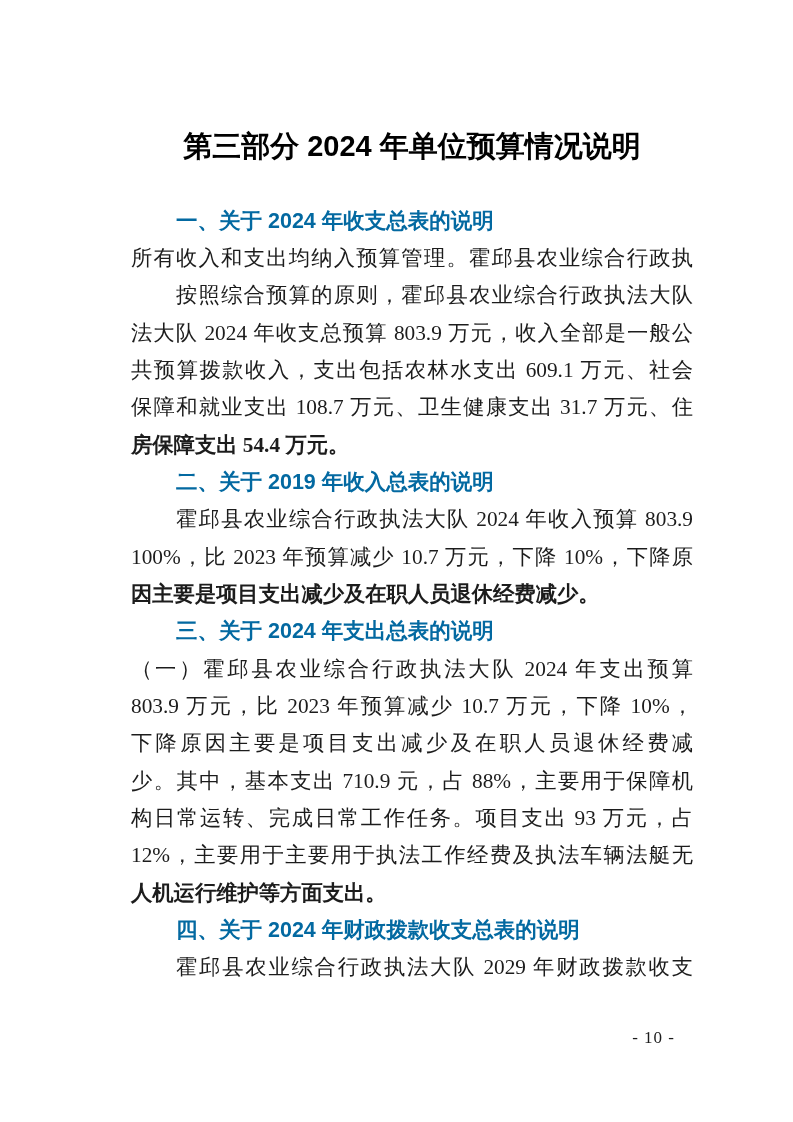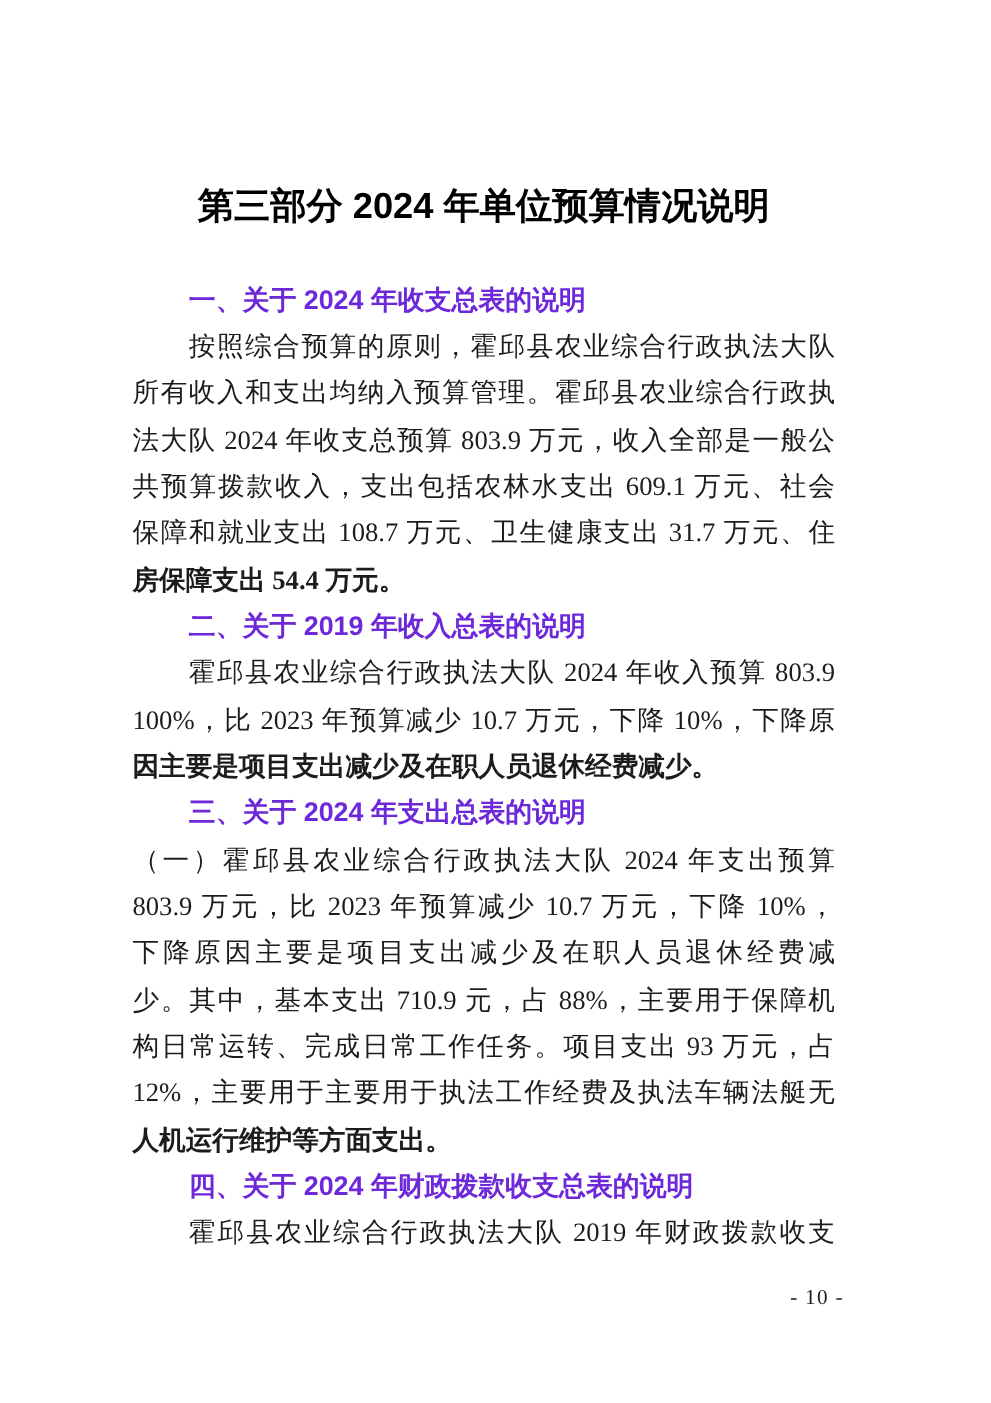--- a/index.html
+++ b/index.html
@@ -11,41 +11,40 @@
     position: relative;
     width: 793px;
     height: 1122px;
     background: #ffffff;
     overflow: hidden;
     font-family: "Liberation Serif", "DejaVu Serif", serif;
     color: #1c1c1c;
   }
   .content {
     position: absolute;
-    left: 106px;
+    left: 131px;
     top: 128px;
     width: 562px;
-    margin-top: 19px;
   }
   .doc-title {
     font-family: "Liberation Sans", "DejaVu Sans", sans-serif;
     font-weight: bold;
     font-size: 29px;
     color: #000000;
     text-align: center;
     line-height: 37.33px;
     height: 37.33px;
     margin-bottom: 37.33px; 
     white-space: nowrap;
   }
   .heading {
     font-family: "Liberation Sans", "DejaVu Sans", sans-serif;
     font-weight: bold;
     font-size: 21.5px;
-    color: #6d28d9;
+    color: #0369a1;
     line-height: 37.33px;
     padding-left: 45px;
     white-space: nowrap;
   }
   .line {
     font-size: 21.3px;
     line-height: 37.33px;
     text-align: justify;
     text-align-last: justify;
     text-justify: inter-ideograph;
@@ -70,22 +69,22 @@
 </head>
 <body>
 
 <div class="page">
   <div class="content">
 
     <div class="doc-title">第三部分 2024 年单位预算情况说明</div>
 
     <section>
       <div class="heading">一、关于 2024 年收支总表的说明</div>
+      <div class="line">所有收入和支出均纳入预算管理。霍邱县农业综合行政执</div>
       <div class="line indent">按照综合预算的原则，霍邱县农业综合行政执法大队</div>
-      <div class="line">所有收入和支出均纳入预算管理。霍邱县农业综合行政执</div>
       <div class="line">法大队 2024 年收支总预算 803.9 万元，收入全部是一般公</div>
       <div class="line">共预算拨款收入，支出包括农林水支出 609.1 万元、社会</div>
       <div class="line">保障和就业支出 108.7 万元、卫生健康支出 31.7 万元、住</div>
       <div class="line last">房保障支出 54.4 万元。</div>
     </section>
 
     <section>
       <div class="heading">二、关于 2019 年收入总表的说明</div>
       <div class="line indent">霍邱县农业综合行政执法大队 2024 年收入预算 803.9</div>
       <div class="line">100%，比 2023 年预算减少 10.7 万元，下降 10%，下降原</div>
@@ -98,19 +97,19 @@
       <div class="line">803.9 万元，比 2023 年预算减少 10.7 万元，下降 10%，</div>
       <div class="line">下降原因主要是项目支出减少及在职人员退休经费减</div>
       <div class="line">少。其中，基本支出 710.9 元，占 88%，主要用于保障机</div>
       <div class="line">构日常运转、完成日常工作任务。项目支出 93 万元，占</div>
       <div class="line">12%，主要用于主要用于执法工作经费及执法车辆法艇无</div>
       <div class="line last">人机运行维护等方面支出。</div>
     </section>
 
     <section>
       <div class="heading">四、关于 2024 年财政拨款收支总表的说明</div>
-      <div class="line indent">霍邱县农业综合行政执法大队 2019 年财政拨款收支</div>
+      <div class="line indent">霍邱县农业综合行政执法大队 2029 年财政拨款收支</div>
     </section>
 
   </div>
 
   <div class="page-number">- 10 -</div>
 </div>
 
 </body></html>

